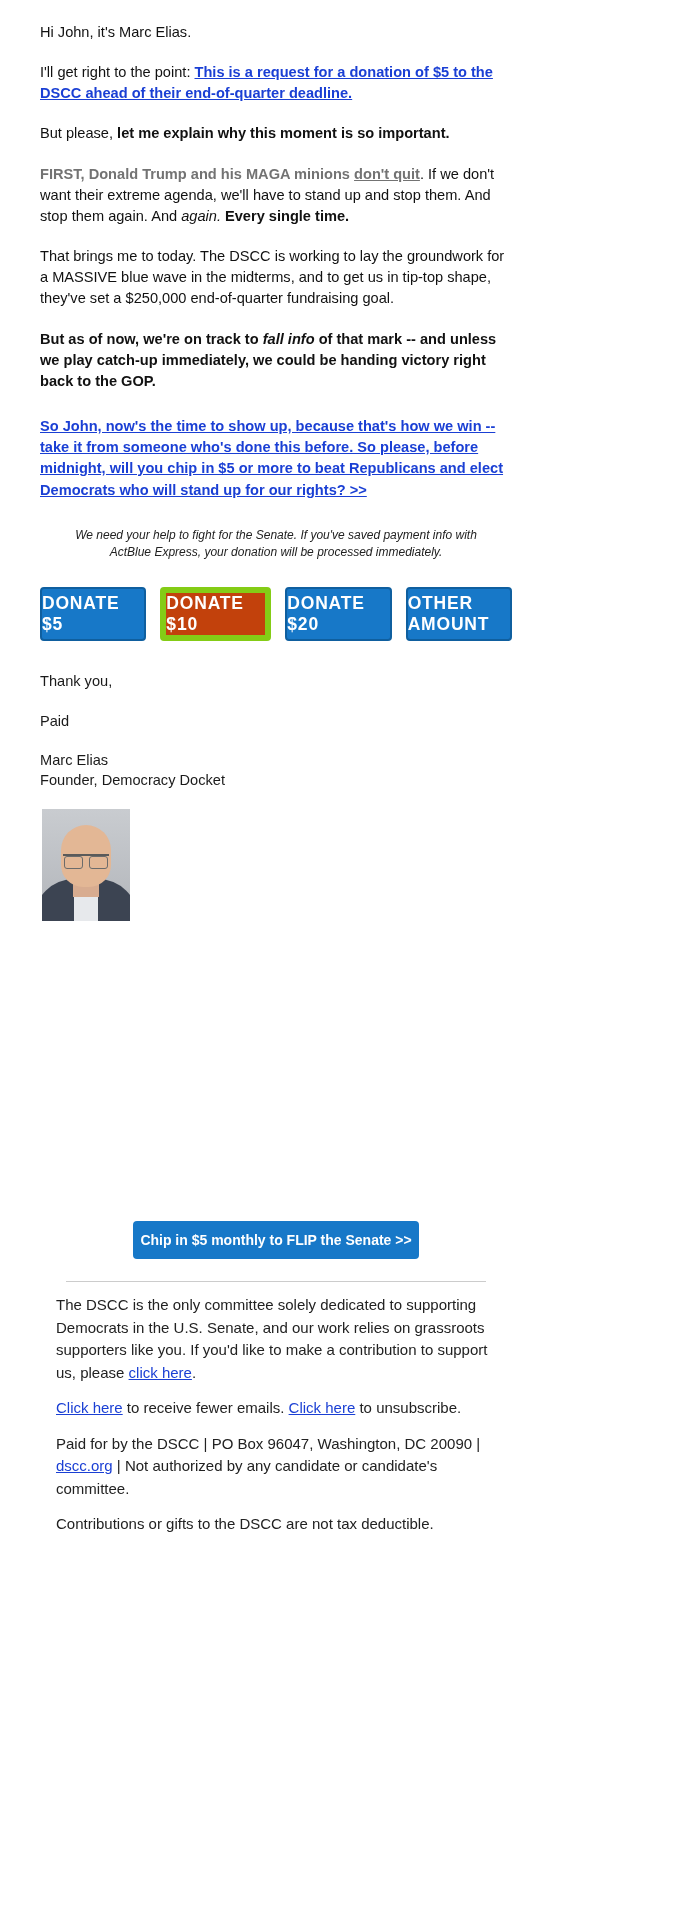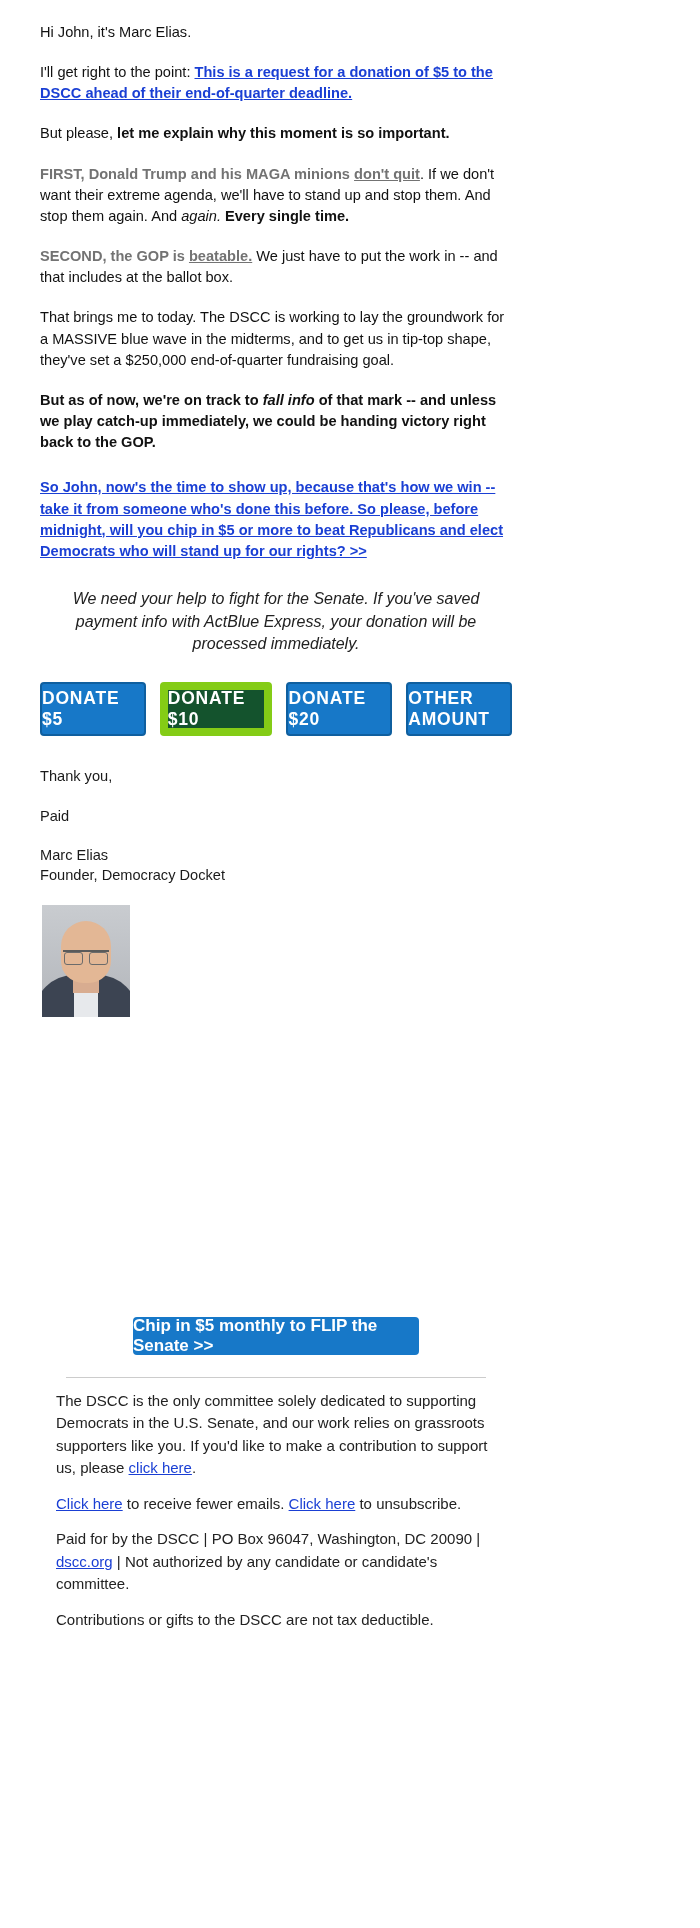--- a/index.html
+++ b/index.html
@@ -41,21 +41,21 @@
   .cta-para a {
     color: #1a3fd4;
     font-weight: bold;
     text-decoration: underline;
   }
   .cta-para {
     margin-top: 24px !important;
     margin-bottom: 26px !important;
   }
   .disclaimer {
-    font-size: 16px;
+    font-size: 12px;
     font-style: italic;
     line-height: 1.42;
     text-align: center;
     color: #222222;
     margin: 0 24px 26px 24px;
   }
   .buttons {
     display: flex;
     flex-direction: row;
     align-items: center;
@@ -75,22 +75,22 @@
     letter-spacing: 0.8px;
     color: #ffffff;
     cursor: pointer;
     user-select: none;
   }
   .btn-blue {
     background: #1778c8;
     border: 2px solid #0f5f9f;
   }
   .btn-red {
-    background: #14532d;
-    border: 8px solid #84cc16;
+    background: #c2410c;
+    border: 6px solid #84cc16;
   }
   .signoff p {
     font-size: 14.6px;
     line-height: 1.45;
     margin: 0 0 19px 0;
   }
   .signoff .name-block {
     line-height: 1.35;
   }
   .portrait {
@@ -173,21 +173,21 @@
   }
   .footer-btn {
     display: flex;
     align-items: center;
     justify-content: center;
     width: 286px;
     height: 38px;
     background: #1778c8;
     border-radius: 4px;
     color: #ffffff;
-    font-size: 17px;
+    font-size: 14px;
     font-weight: bold;
     cursor: pointer;
     user-select: none;
   }
   .footer-rule {
     width: 420px;
     height: 1px;
     background: #cccccc;
     margin: 0 auto 12px auto;
   }
@@ -222,23 +222,20 @@
 
     <p>
       <span>But please, </span><b>let me explain why this moment is so important.</b>
     </p>
 
 
     <p>
       <span class="red">FIRST, Donald Trump and his MAGA minions </span><span class="red u">don't quit</span><span>. If we don't want their extreme agenda, we'll have to stand up and stop them. And stop them again. And </span><i>again.</i><span> </span><b>Every single time.</b>
     </p>
 
-    <p>
-      <span class="red">SECOND, the GOP is </span><span class="red u">beatable.</span><span> We just have to put the work in -- and that includes at the ballot box.</span>
-    </p>
 
     <p>
       <span>That brings me to today. The DSCC is working to lay the groundwork for a MASSIVE blue wave in the midterms, and to get us in tip-top shape, they've set a $250,000 end-of-quarter fundraising goal.</span>
     </p>
 
     <p>
       <b>But as of now, we're on track to </b><b><i>fall info</i></b><b> of that mark -- and unless we play catch-up immediately, we could be handing victory right back to the GOP.</b>
     </p>
 
     <p class="cta-para">

